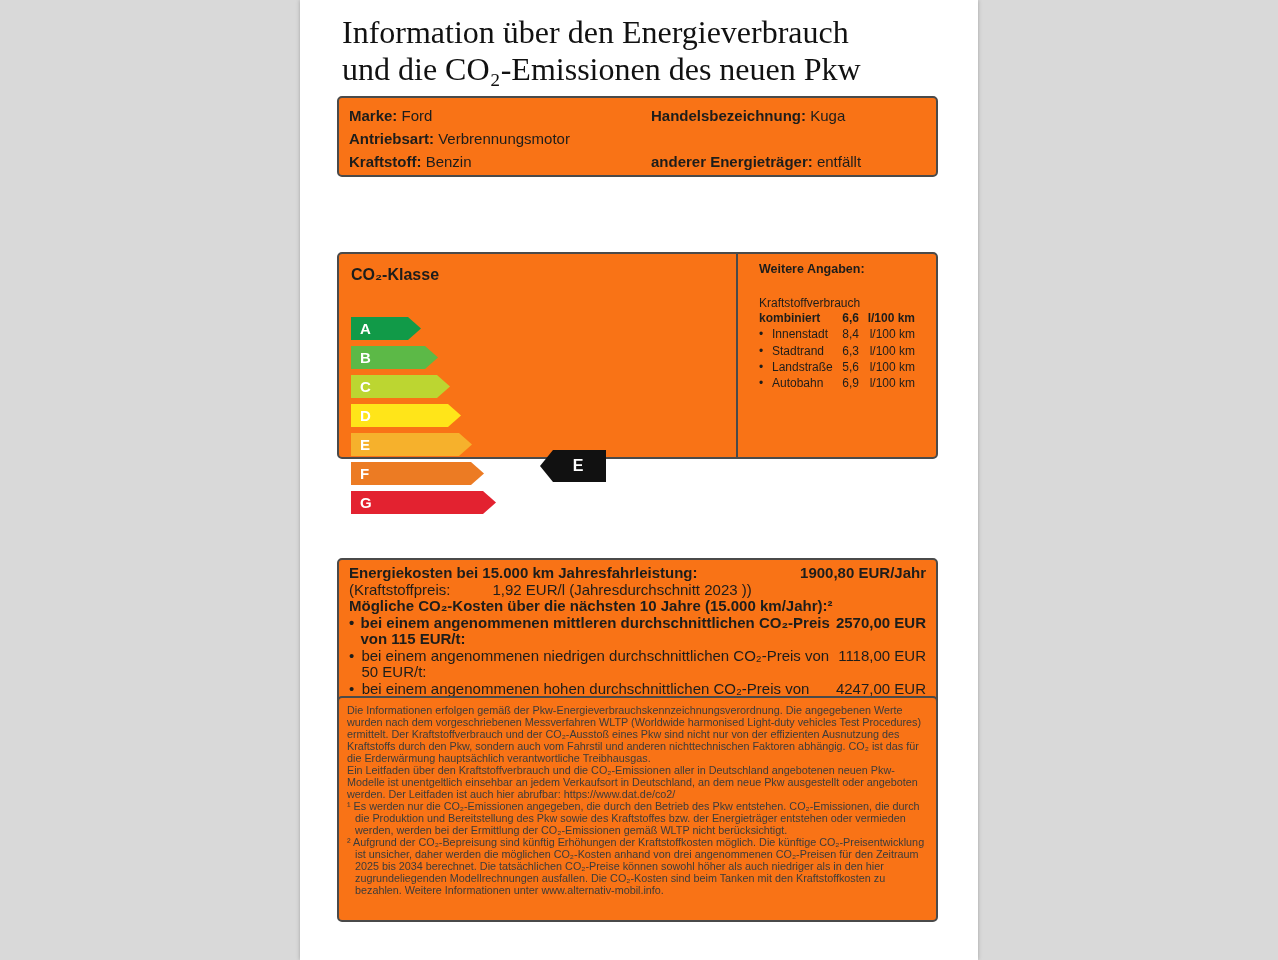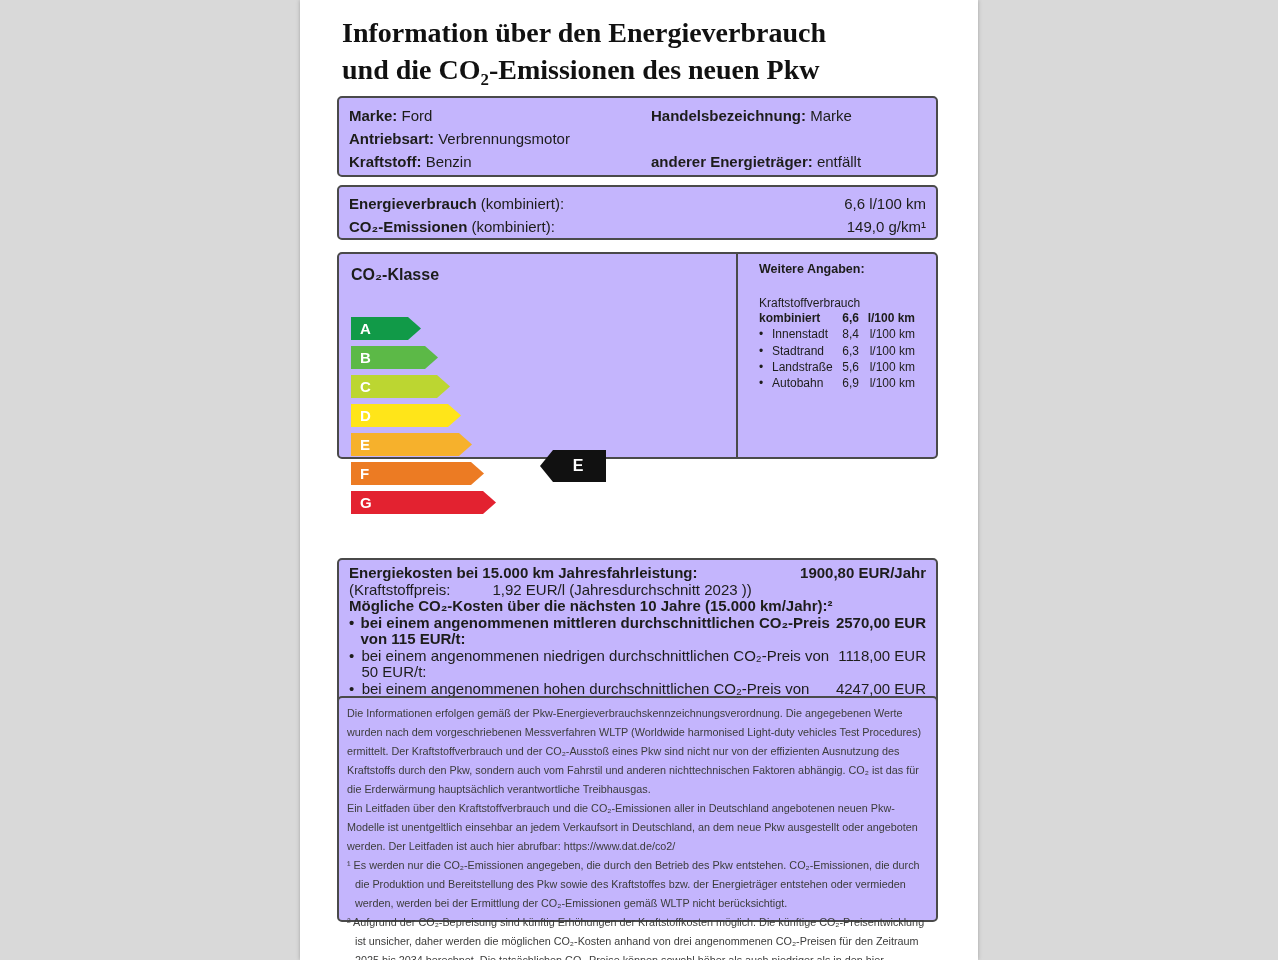--- a/index.html
+++ b/index.html
@@ -1,22 +1,22 @@
 <!DOCTYPE html>
 <html><head>
 <meta charset="utf-8">
 <style>
   * { margin:0; padding:0; box-sizing:border-box; }
   html,body { width:1278px; height:960px; background:#d9d9d9; font-family:"Liberation Sans","DejaVu Sans",sans-serif; color:#1d1d1b; }
   .page { position:absolute; left:300px; top:0; width:678px; height:960px; background:#ffffff; box-shadow:0 0 4px rgba(0,0,0,.25); }
 
   .doc-title { position:absolute; left:42px; top:14px; width:600px;
-    font-family:"Liberation Serif","DejaVu Serif",serif; font-weight:bold; font-size:28px; line-height:37px; color:#111; }
+    font-family:"Liberation Serif","DejaVu Serif",serif; font-weight:normal; font-size:32px; line-height:37px; color:#111; }
 
-  .box { position:absolute; left:37px; width:601px; border:2px solid #4a4a4a; border-radius:5px; background:#c4b5fd; }
+  .box { position:absolute; left:37px; width:601px; border:2px solid #4a4a4a; border-radius:5px; background:#f97316; }
 
   
   .box-vehicle { top:96px; height:81px; padding:6px 10px; font-size:15px; }
   .vgrid { display:grid; grid-template-columns:302px 1fr; grid-auto-rows:23px; align-items:center; }
   .lbl { font-weight:bold; }
   .val { font-weight:normal; }
 
   
   .box-consumption { top:185px; height:55px; padding:5px 10px; font-size:15px; }
   .crow { display:flex; height:23px; align-items:center; }
@@ -46,21 +46,21 @@
 
   
   .box-costs { top:558px; height:158px; padding:5px 10px; font-size:15px; line-height:16.5px; }
   .erow { display:flex; }
   .erow .right { margin-left:auto; white-space:nowrap; }
   .bold { font-weight:bold; }
   .bullet { width:14px; }
   .fuelprice-gap { display:inline-block; width:42px; }
 
   
-  .box-fine { top:696px; height:226px; padding:6px 8px; font-size:10.8px; line-height:19px; color:#3c3c3b; }
+  .box-fine { top:696px; height:226px; padding:6px 8px; font-size:10.8px; line-height:12px; color:#3c3c3b; }
   .fp { margin:0; }
   .fp.hang { padding-left:8px; text-indent:-8px; }
 
   .footer { position:absolute; left:37px; top:926px; width:601px; display:flex; font-size:10.5px; color:#3c3c3b; }
   .footer .fin-value { margin-left:8px; }
   .footer .created { position:absolute; left:381px; }
   .footer .created-value { margin-left:6px; }
 </style>
 </head>
 <body>
@@ -68,38 +68,28 @@
 <div class="page">
 
   <div class="doc-title">
     <div>Information über den Energieverbrauch</div>
     <div>und die CO₂-Emissionen des neuen Pkw</div>
   </div>
 
   <div class="box box-vehicle">
     <div class="vgrid">
       <div><span class="lbl">Marke:</span> <span class="val">Ford</span></div>
-      <div><span class="lbl">Handelsbezeichnung:</span> <span class="val">Marke</span></div>
+      <div><span class="lbl">Handelsbezeichnung:</span> <span class="val">Kuga</span></div>
       <div><span class="lbl">Antriebsart:</span> <span class="val">Verbrennungsmotor</span></div>
       <div></div>
       <div><span class="lbl">Kraftstoff:</span> <span class="val">Benzin</span></div>
       <div><span class="lbl">anderer Energieträger:</span> <span class="val">entfällt</span></div>
     </div>
   </div>
 
-  <div class="box box-consumption">
-    <div class="crow">
-      <span><span class="lbl">Energieverbrauch</span><span> (kombiniert):</span></span>
-      <span class="right">6,6 l/100 km</span>
-    </div>
-    <div class="crow">
-      <span><span class="lbl">CO₂-Emissionen</span><span> (kombiniert):</span></span>
-      <span class="right">149,0 g/km¹</span>
-    </div>
-  </div>
 
   <div class="box box-co2">
     <div class="co2-left">
       <div class="co2-title">CO₂-Klasse</div>
       <div class="ladder">
           <div class="class-arrow" style="background: rgb(17, 154, 72); width: 70px;">A</div>
           <div class="class-arrow" style="background: rgb(92, 185, 71); width: 87px;">B</div>
           <div class="class-arrow" style="background: rgb(188, 214, 49); width: 99px;">C</div>
           <div class="class-arrow" style="background: rgb(255, 229, 25); width: 110px;">D</div>
           <div class="class-arrow" style="background: rgb(246, 177, 44); width: 121px;">E</div>

